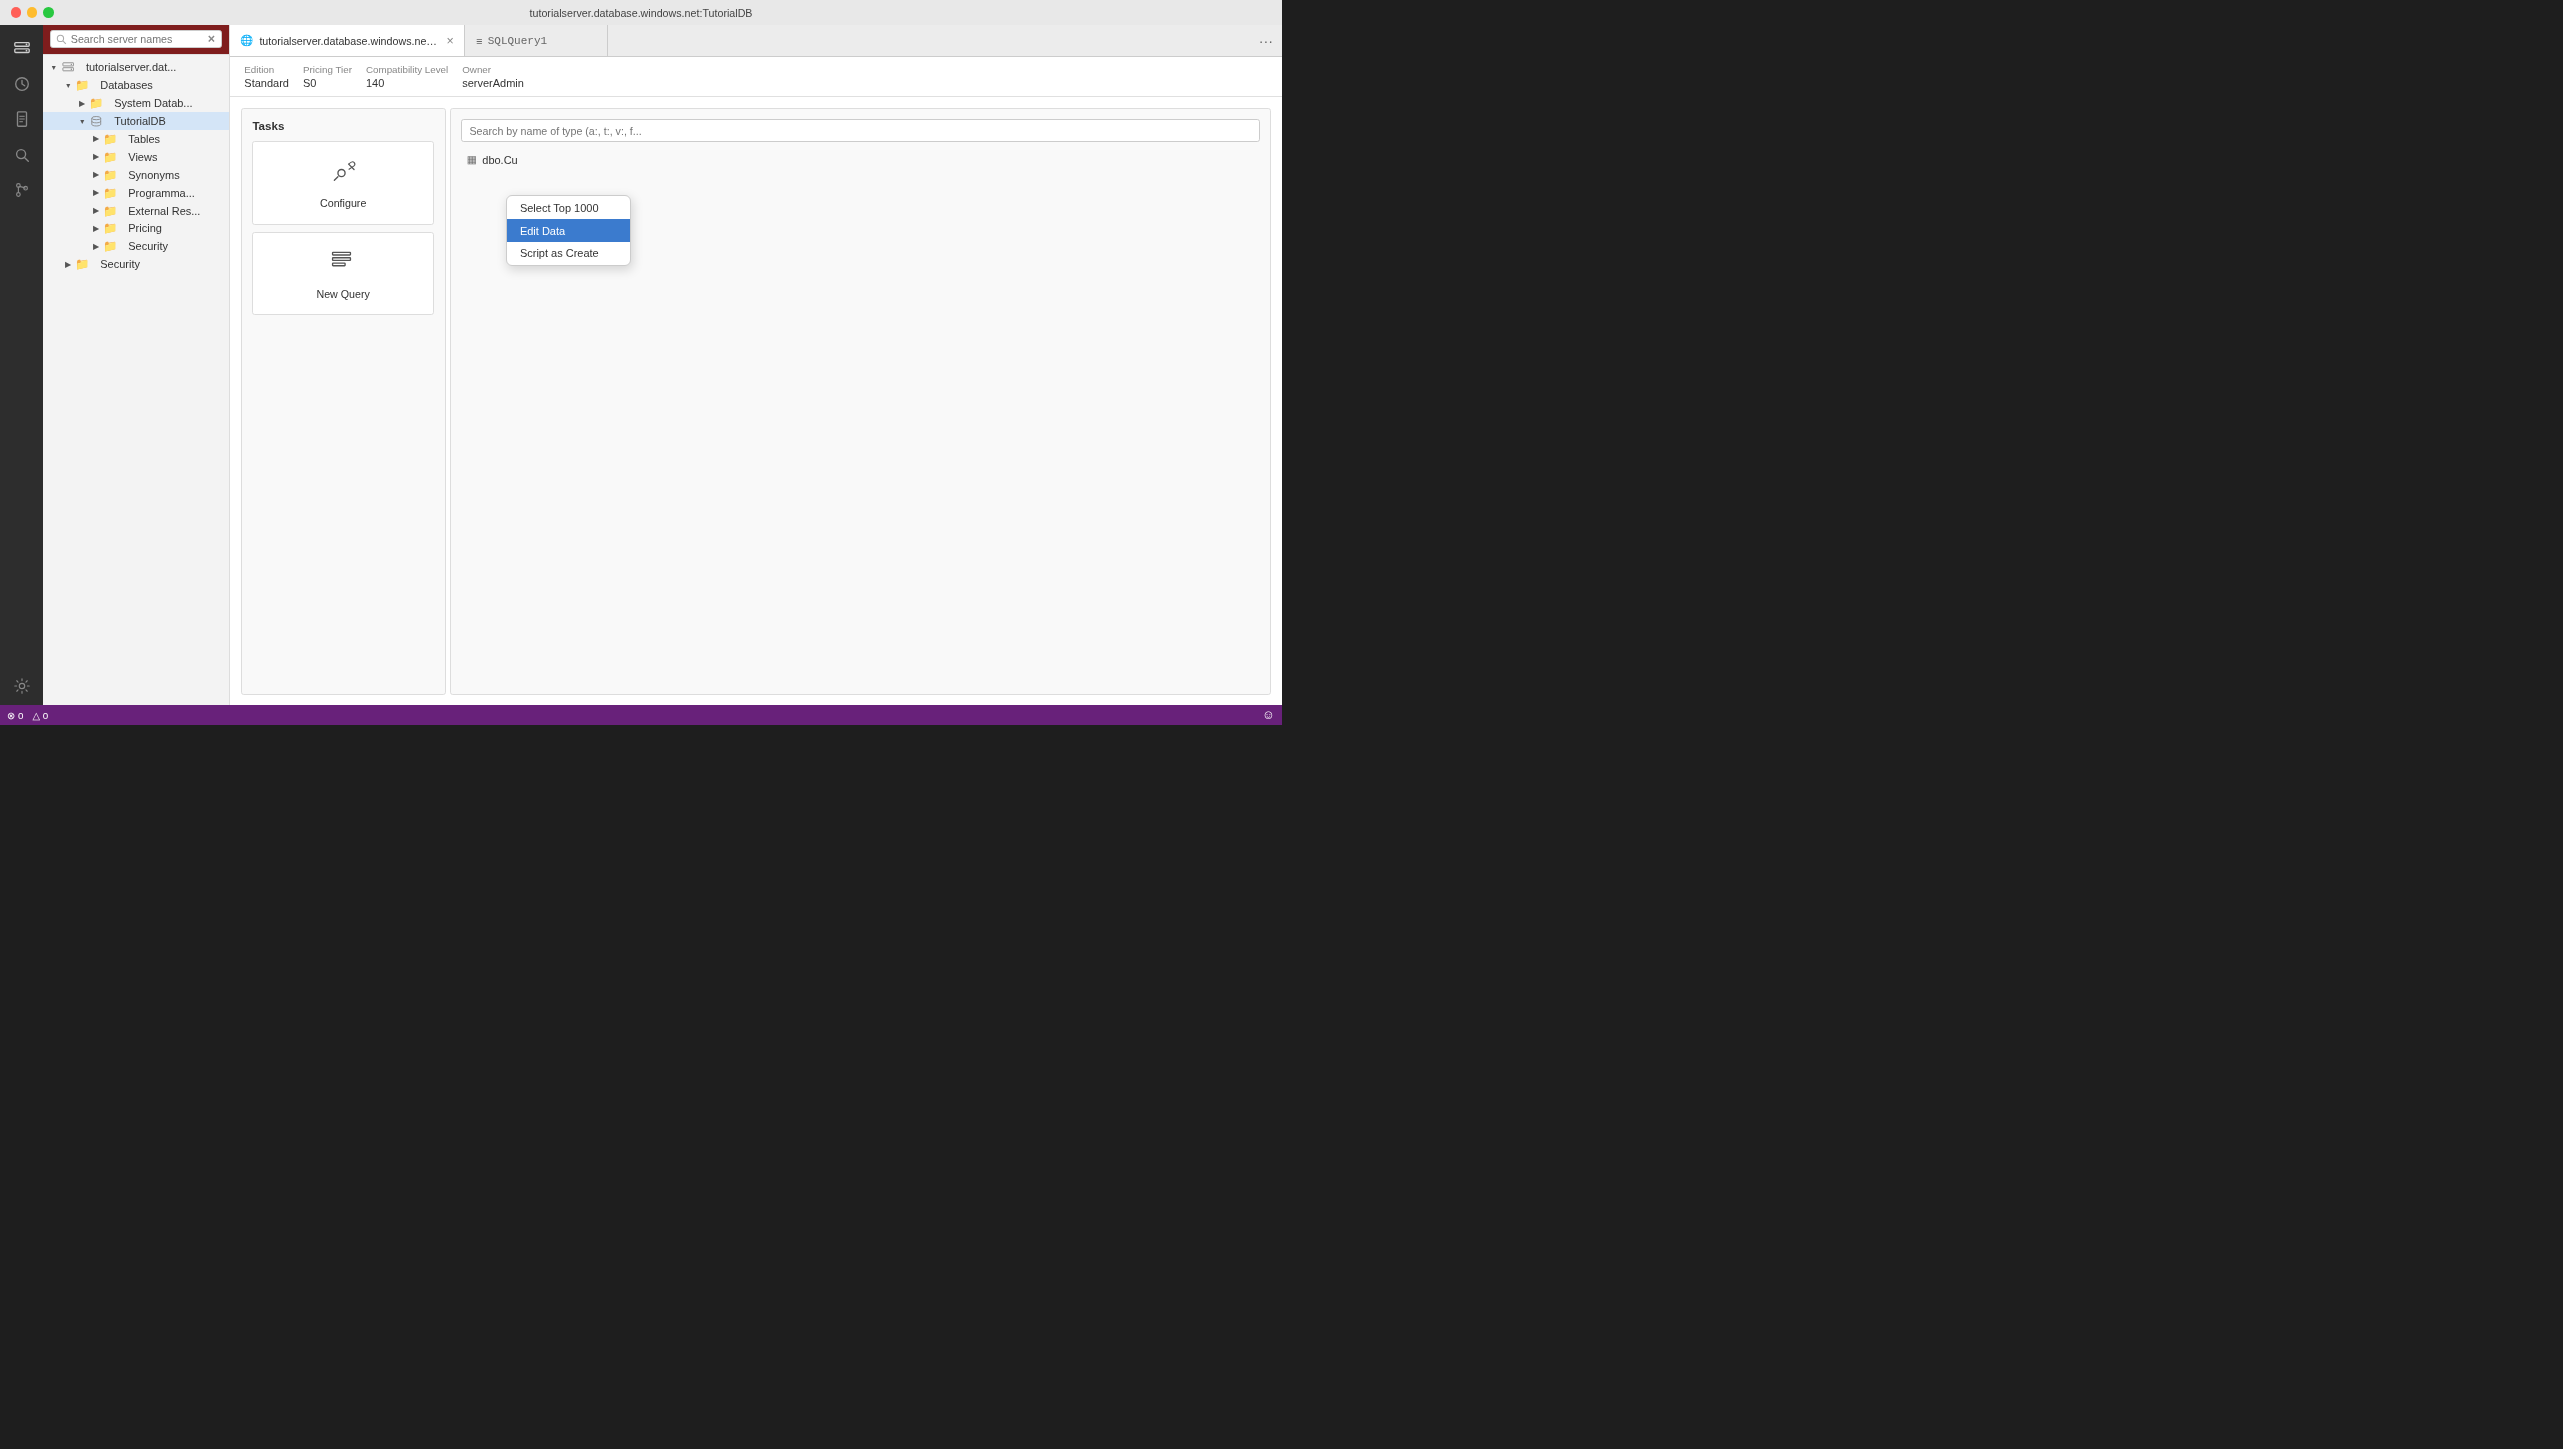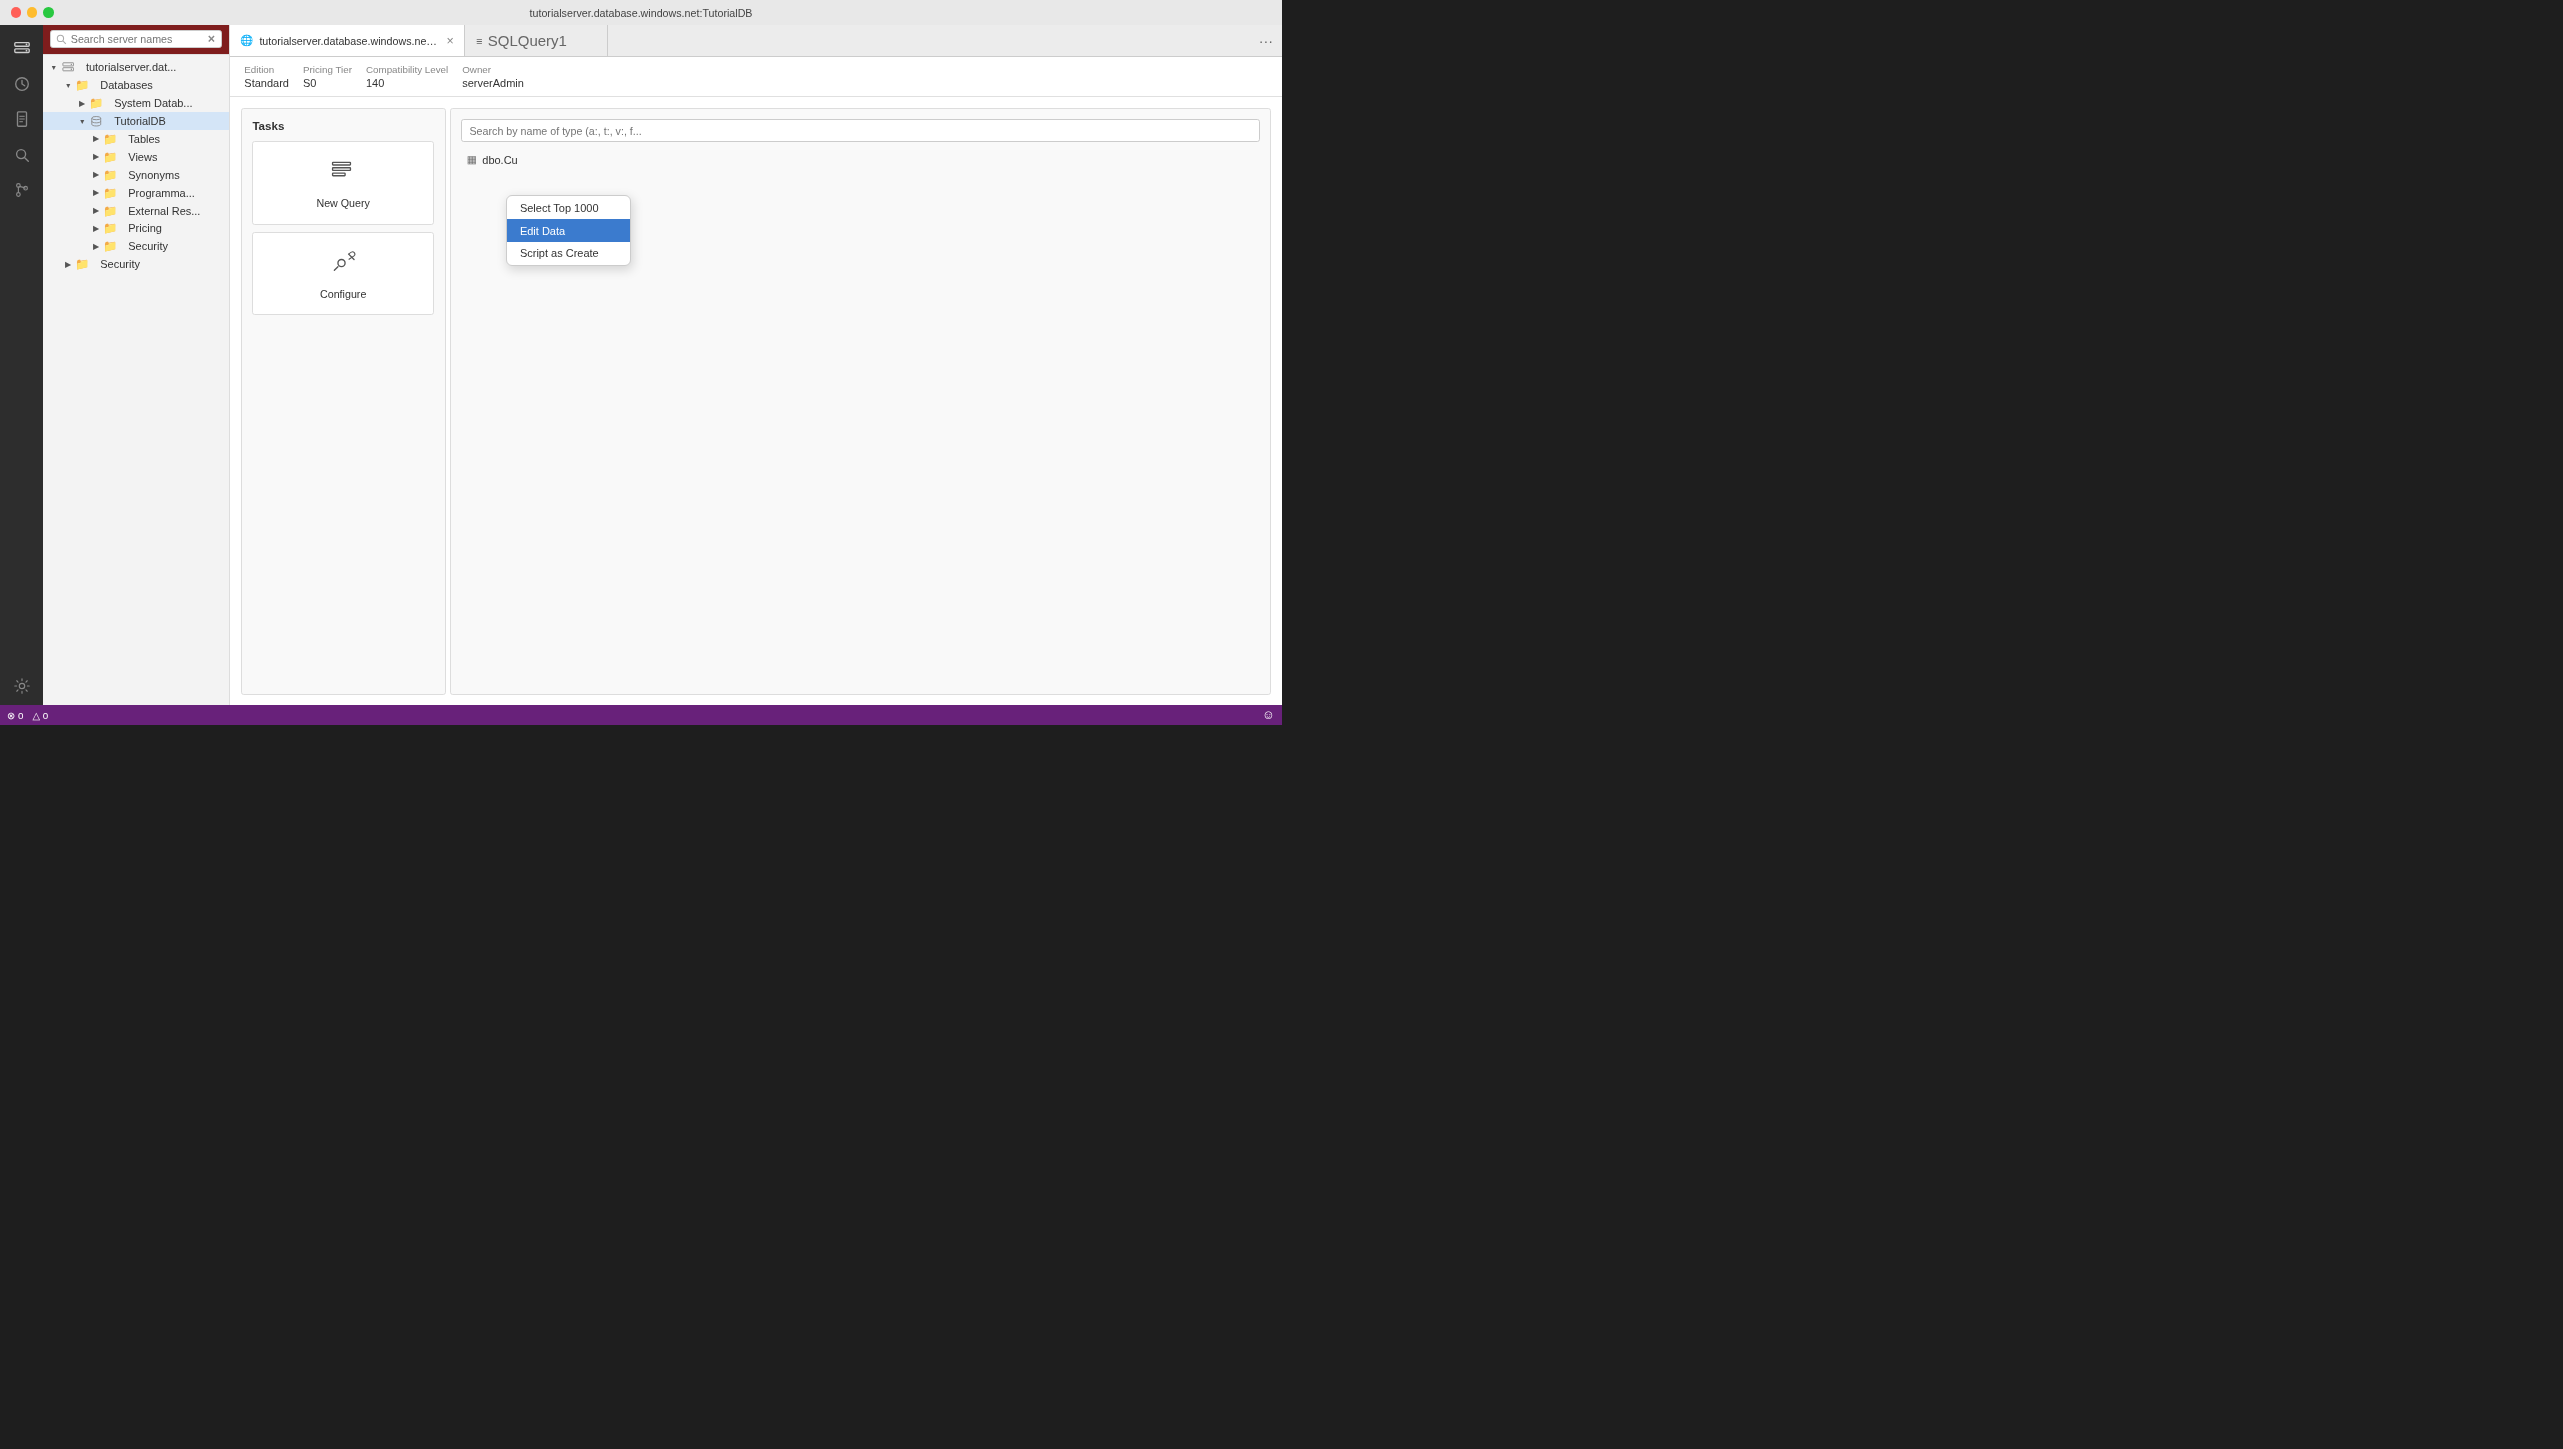--- a/index.html
+++ b/index.html
@@ -531,21 +531,21 @@
   <div class="content-area">
 
     <div class="tab-bar">
       <div class="tab">
         <span class="tab-icon">🌐</span>
         <span style="font-size:10.7px; max-width:178px; overflow:hidden; text-overflow:ellipsis; white-space:nowrap;">tutorialserver.database.windows.net:TutorialDB</span>
         <span class="tab-close">×</span>
       </div>
       <div class="tab inactive">
         <span class="tab-icon">≡</span>
-        <span style="font-size:15px;">SQLQuery1</span>
+        <span style="font-size:11px;font-family:Liberation Mono, monospace;">SQLQuery1</span>
       </div>
       <div class="tab-more">···</div>
     </div>
 
     <div class="db-info-bar">
       <div class="db-info-item">
         <span class="db-info-label">Edition</span>
         <span class="db-info-value">Standard</span>
       </div>
       <div class="db-info-item">
@@ -559,42 +559,42 @@
       <div class="db-info-item">
         <span class="db-info-label">Owner</span>
         <span class="db-info-value">serverAdmin</span>
       </div>
     </div>
 
     <div class="main-panels">
 
       <div class="tasks-panel">
         <div class="panel-title">Tasks</div>
-
-        <div class="task-card">
-          <span class="task-icon">
-            <svg width="28.6" height="28.6" viewBox="0 0 32 32" fill="none">
-              <rect x="4" y="6" width="20" height="3" rx="0.5" stroke="#555" stroke-width="1.5"></rect>
-              <rect x="4" y="12" width="20" height="3" rx="0.5" stroke="#555" stroke-width="1.5"></rect>
-              <rect x="4" y="18" width="14" height="3" rx="0.5" stroke="#555" stroke-width="1.5"></rect>
-            </svg>
-          </span>
-          <span class="task-label">New Query</span>
-        </div>
 
         <div class="task-card">
           <span class="task-icon">
             <svg width="28.6" height="28.6" viewBox="0 0 32 32" fill="none">
               <path d="M22 8 L28 14" stroke="#555" stroke-width="1.5" stroke-linecap="round"></path>
               <path d="M22 8 Q26 4 28 6 Q30 8 28 10 L22 14" stroke="#555" stroke-width="1.2" fill="none"></path>
               <circle cx="14" cy="18" r="4" stroke="#555" stroke-width="1.5"></circle>
               <path d="M10 22 L6 26" stroke="#555" stroke-width="1.5" stroke-linecap="round"></path>
             </svg>
           </span>
           <span class="task-label">Configure</span>
+        </div>
+
+        <div class="task-card">
+          <span class="task-icon">
+            <svg width="28.6" height="28.6" viewBox="0 0 32 32" fill="none">
+              <rect x="4" y="6" width="20" height="3" rx="0.5" stroke="#555" stroke-width="1.5"></rect>
+              <rect x="4" y="12" width="20" height="3" rx="0.5" stroke="#555" stroke-width="1.5"></rect>
+              <rect x="4" y="18" width="14" height="3" rx="0.5" stroke="#555" stroke-width="1.5"></rect>
+            </svg>
+          </span>
+          <span class="task-label">New Query</span>
         </div>
       </div>
 
       <div class="tables-panel">
         <input class="search-type-box" type="text" placeholder="Search by name of type (a:, t:, v:, f..." style="">
         
         <div class="table-row-item">
           <span class="table-row-icon">▦</span>
           <span>dbo.Cu</span>
 

